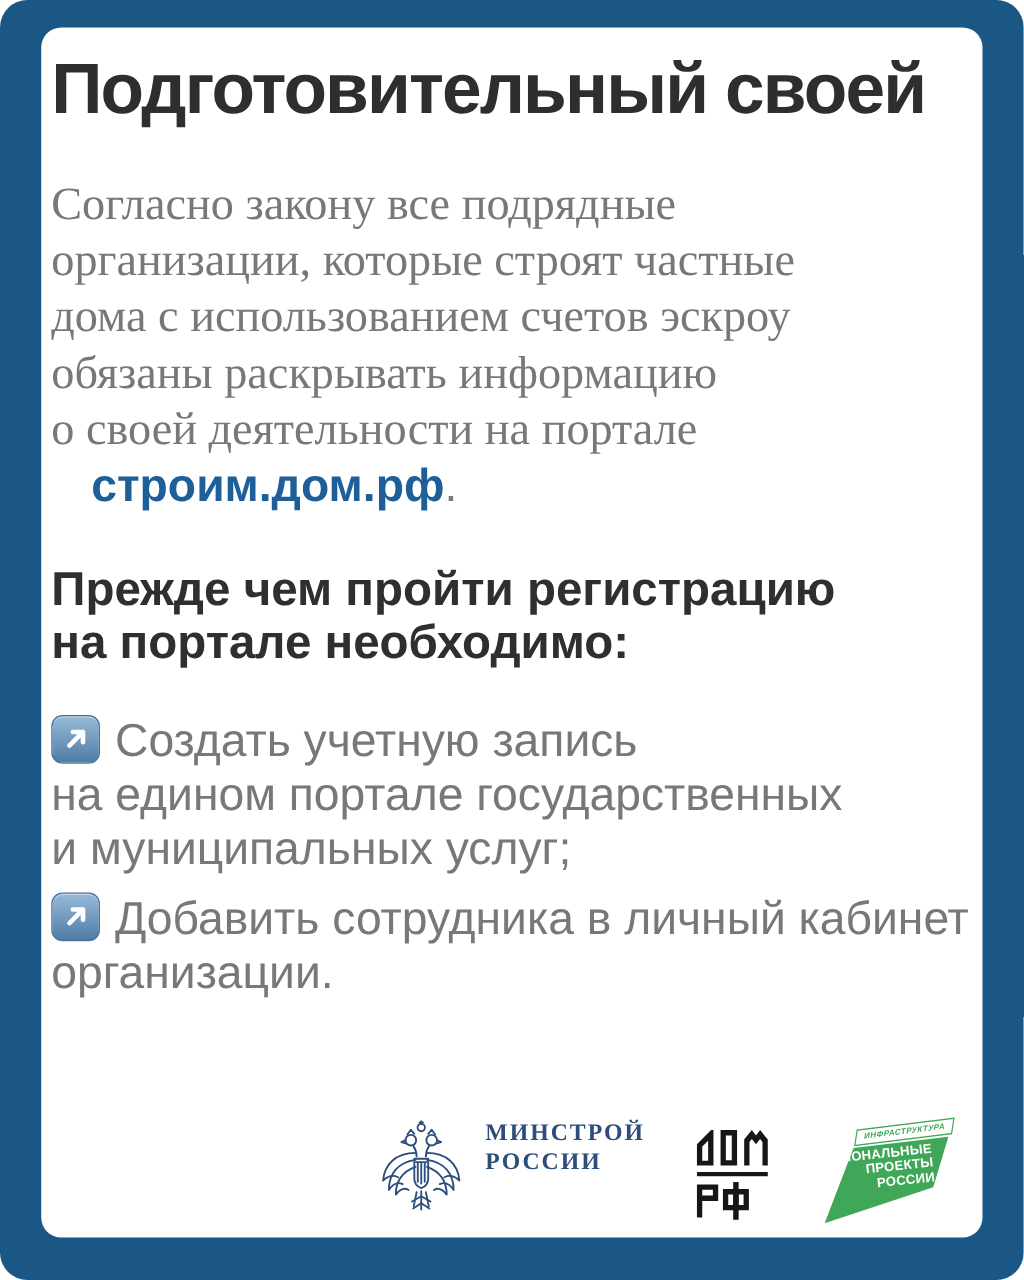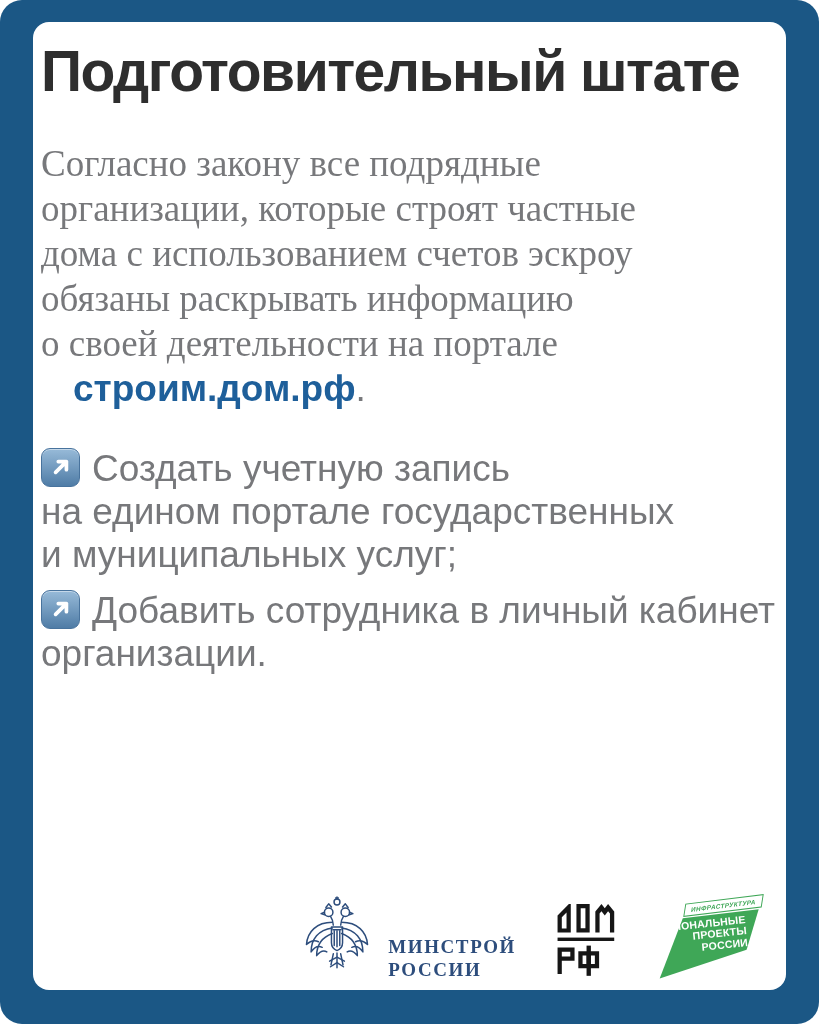--- a/index.html
+++ b/index.html
@@ -45,21 +45,21 @@
     background:linear-gradient(#97bad8,#4f7ca6);
     border:1px solid #48739d;
     box-shadow:inset 0 1px 0 rgba(255,255,255,.45);
     vertical-align:-6px;margin-right:12px;text-align:center;
   }
   .arrow-chip svg{display:block;margin:5px auto 0 auto;}
   .footer{
     position:absolute;right:24px;bottom:6px;
     display:flex;align-items:center;gap:34px;
   }
-  .minstroy{display:flex;align-items:flex-end;gap:14px;}
+  .minstroy{display:flex;align-items:flex-start;gap:14px;}
   .minstroy-text{
     font-family:"Liberation Serif","DejaVu Serif",serif;
     font-weight:bold;color:#2d4d7c;font-size:19px;line-height:1.2;
     letter-spacing:1.6px;
   }
   .nacpro{position:relative;width:110px;height:90px;}
   .np-label{
     position:absolute;top:5px;left:32px;background:#fff;
     border:1.2px solid #3fa757;color:#3fa757;
     font-size:6.4px;font-weight:bold;letter-spacing:.4px;
@@ -76,29 +76,31 @@
     letter-spacing:.2px;transform:rotate(-6deg);white-space:pre-line;
     z-index:3;
   }
 </style>
 </head>
 <body>
 
 <div class="frame">
   <div class="card">
 
-    <h1 class="page-title">Подготовительный штате</h1>
+    <h1 class="page-title">Подготовительный своей</h1>
 
     <div class="intro">Согласно закону все подрядные
 организации, которые строят частные
 дома с использованием счетов эскроу
 обязаны раскрывать информацию
 о своей деятельности на портале</div>
     <div class="link-line"><span class="portal-link">строим.дом.рф</span><span class="link-dot">.</span></div>
 
+    <div class="subtitle">Прежде чем пройти регистрацию
+на портале необходимо:</div>
 
     <div class="bullets">
 
       <div class="bullet"><span class="arrow-chip"><svg width="26" height="26" viewBox="0 0 24 24">
               <path d="M7 17 L17 7 M9.5 7 H17 V14.5" stroke="#ffffff" stroke-width="3.4" fill="none" stroke-linecap="round" stroke-linejoin="round"></path>
             </svg></span><span class="bullet-text">Создать учетную запись
 на едином портале государственных
 и муниципальных услуг;</span></div>
 
 

